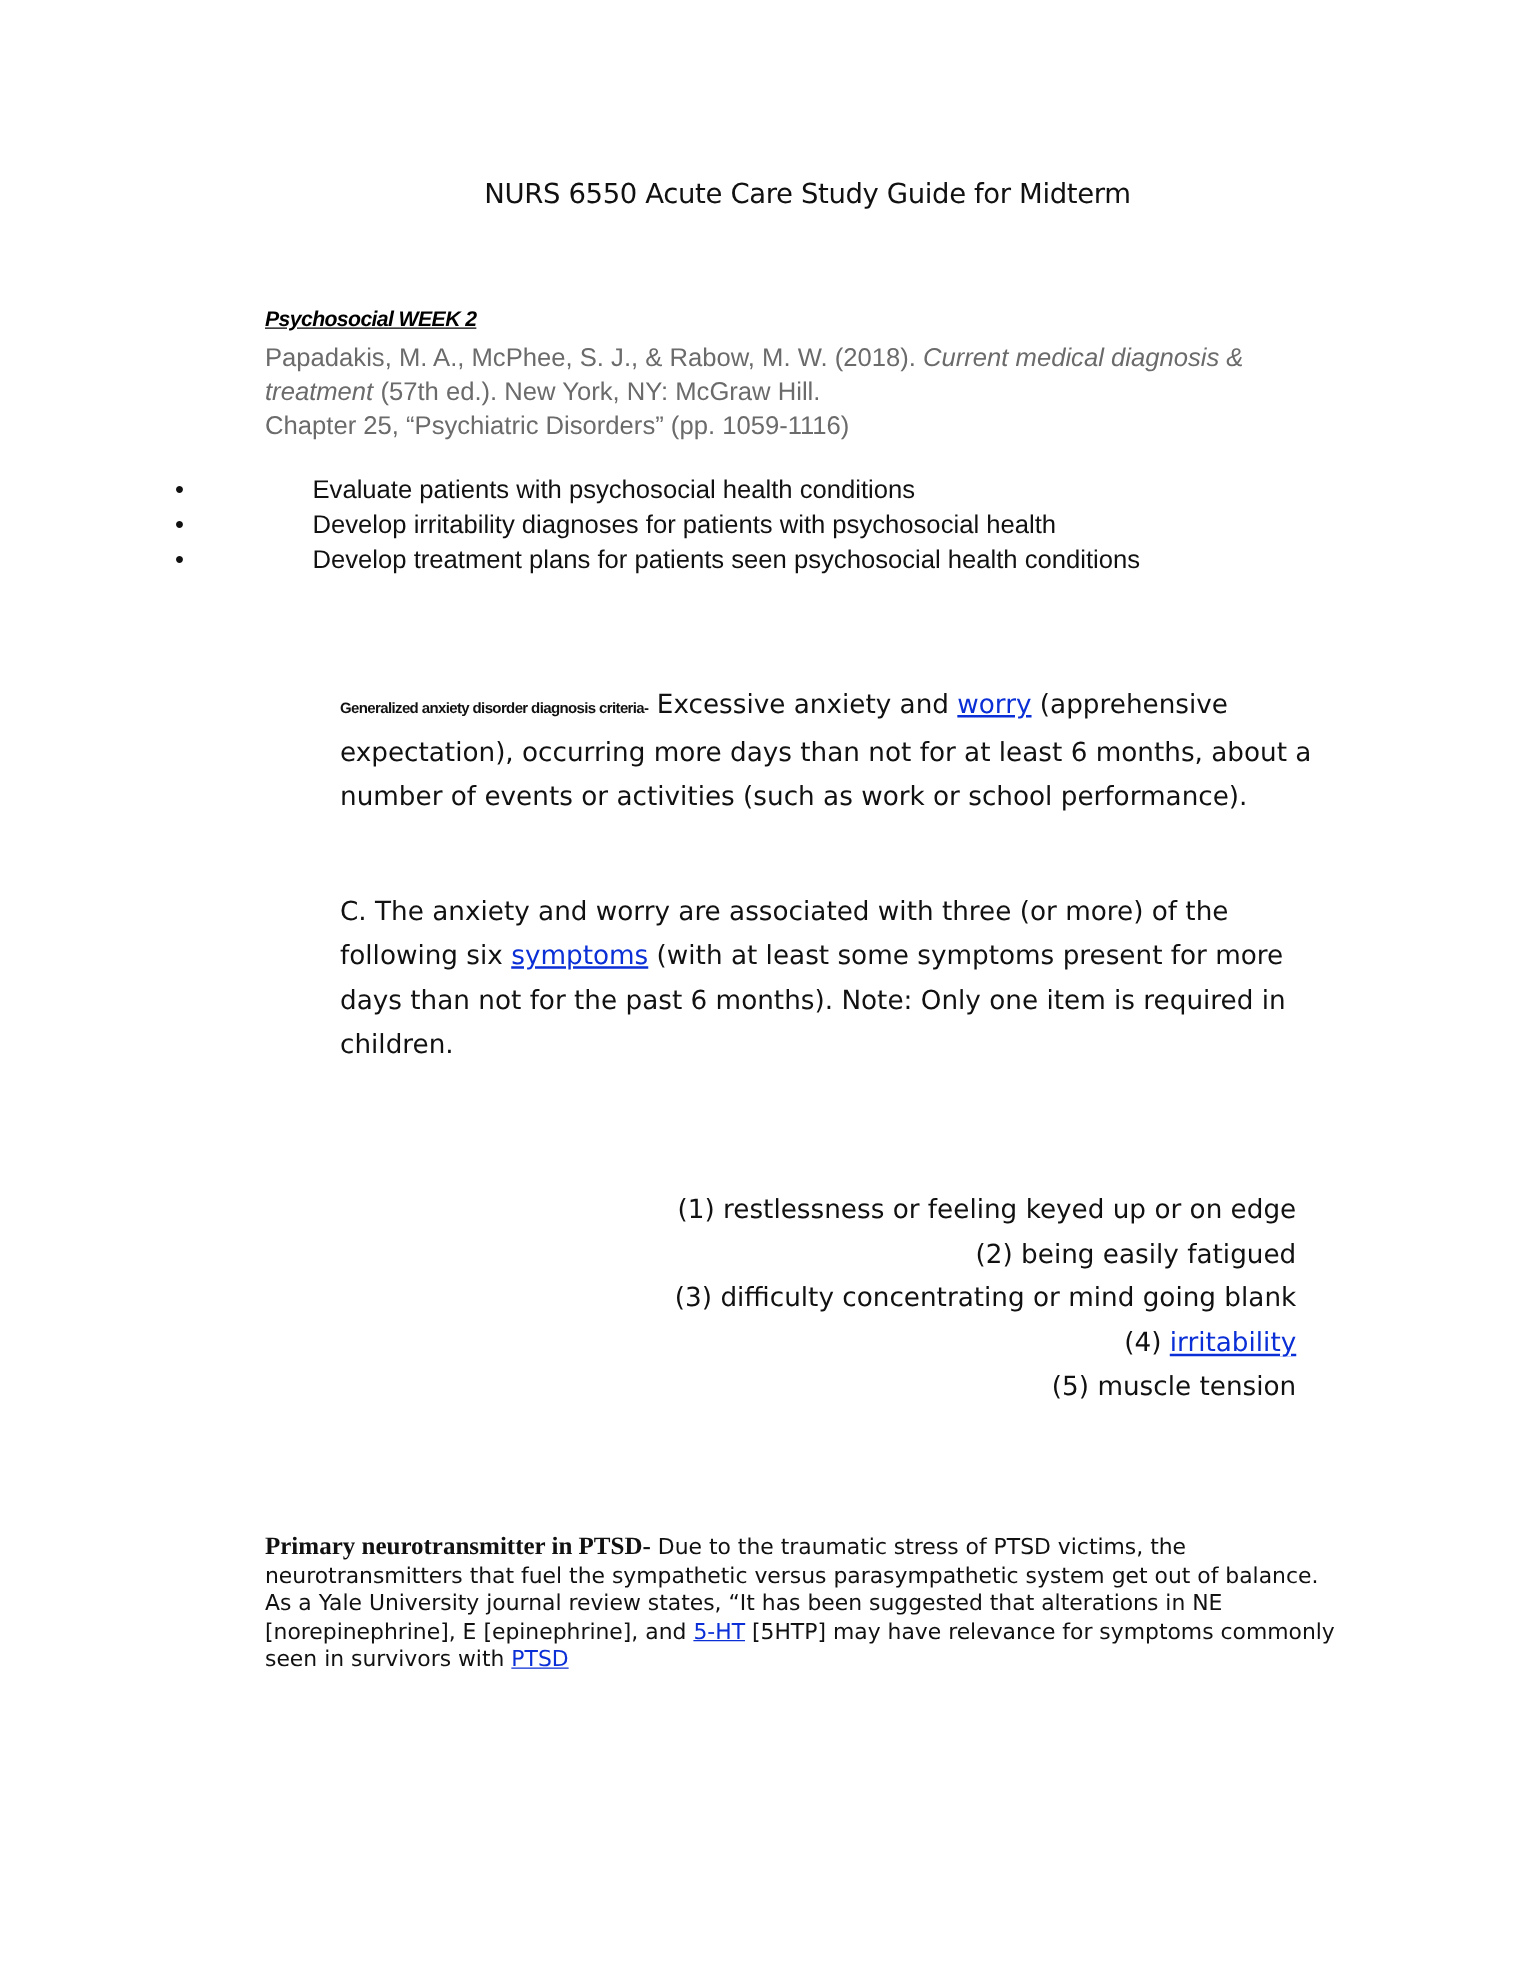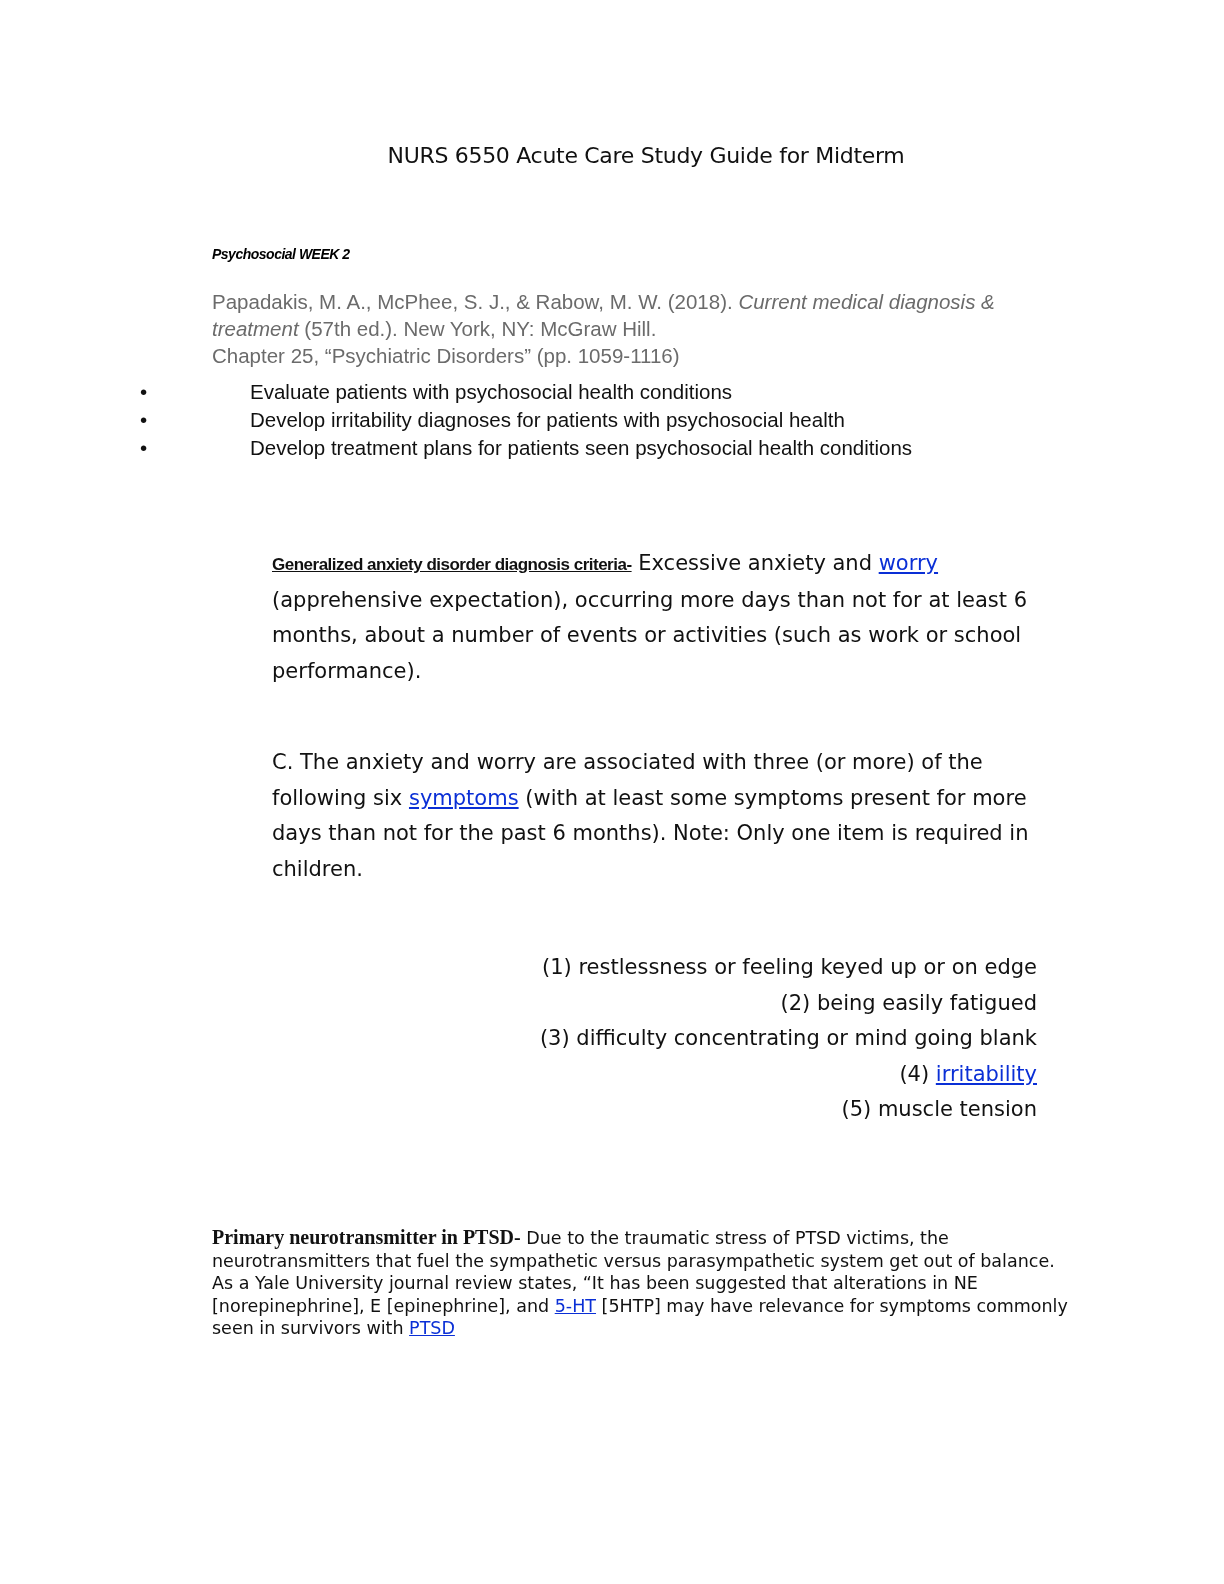--- a/index.html
+++ b/index.html
@@ -1,27 +1,27 @@
 <!DOCTYPE html>
 <html><head>
 <meta charset="utf-8">
 <style>
   html, body { margin:0; padding:0; background:#ffffff; }
   body { width:1224px; height:1584px; position:relative; overflow:hidden; color:#000; }
   .abs { position:absolute;margin-left:34px; }
   .title { left:0; width:1224px; top:143px; text-align:center; font-family:"DejaVu Sans", sans-serif; font-size:22px; letter-spacing:-0.3px; color:#111; }
-  .week { left:178px; top:246px; font-family:"Liberation Sans", sans-serif; font-style:italic; font-weight:bold; font-size:14px; letter-spacing:-0.5px; }
-  .ref { left:178px; top:288px; width:800px; font-family:"Liberation Sans", sans-serif; font-size:20.5px; line-height:27px; color:#6b6b6b; }
+  .week { left:178px; top:246px; font-family:"Liberation Sans", sans-serif; font-style:italic; font-weight:bold; font-size:17px; text-decoration:underline; letter-spacing:-0.5px; }
+  .ref { left:178px; top:273px; width:800px; font-family:"Liberation Sans", sans-serif; font-size:20.5px; line-height:27px; color:#6b6b6b; }
   .ref i { font-style:italic; }
   .bullets { left:140px; top:378px; width:900px; font-family:"Liberation Sans", sans-serif; font-size:20.5px; line-height:28px; color:#111; margin:0; padding:0; list-style:none; }
   .bullets li { position:relative; padding-left:110px; }
   .bullets li .dot { position:absolute; left:0; top:0; }
   .bullets li .wrap { display:block; margin-left:-72px; }
   .gad { left:238px; top:546px; width:800px; font-family:"DejaVu Sans", sans-serif; font-size:21px; line-height:35.5px; color:#111; }
-  .gad .lead { font-family:"Liberation Sans", sans-serif; font-weight:bold; font-size:17px; letter-spacing:-0.5px;text-decoration:underline; }
+  .gad .lead { font-family:"Liberation Sans", sans-serif; font-weight:bold; font-size:12px; letter-spacing:-0.5px; }
   .para { margin:0; }
   .gad .spacer { height:28px; }
   a.link { color:#0a2fd6; text-decoration:underline; }
   .symptoms { left:297px; top:950px; width:740px; font-family:"DejaVu Sans", sans-serif; font-size:21px; line-height:35.5px; color:#111; margin:0; padding:0; list-style:none;text-align:right; }
   .ptsd { left:178px; top:1226px; width:860px; font-family:"DejaVu Sans", sans-serif; font-size:17.5px; line-height:22.5px; color:#111; }
   .ptsd .lead { font-family:"Liberation Serif", serif; font-weight:bold; font-size:20px; }
 </style>
 </head>
 <body>
 

